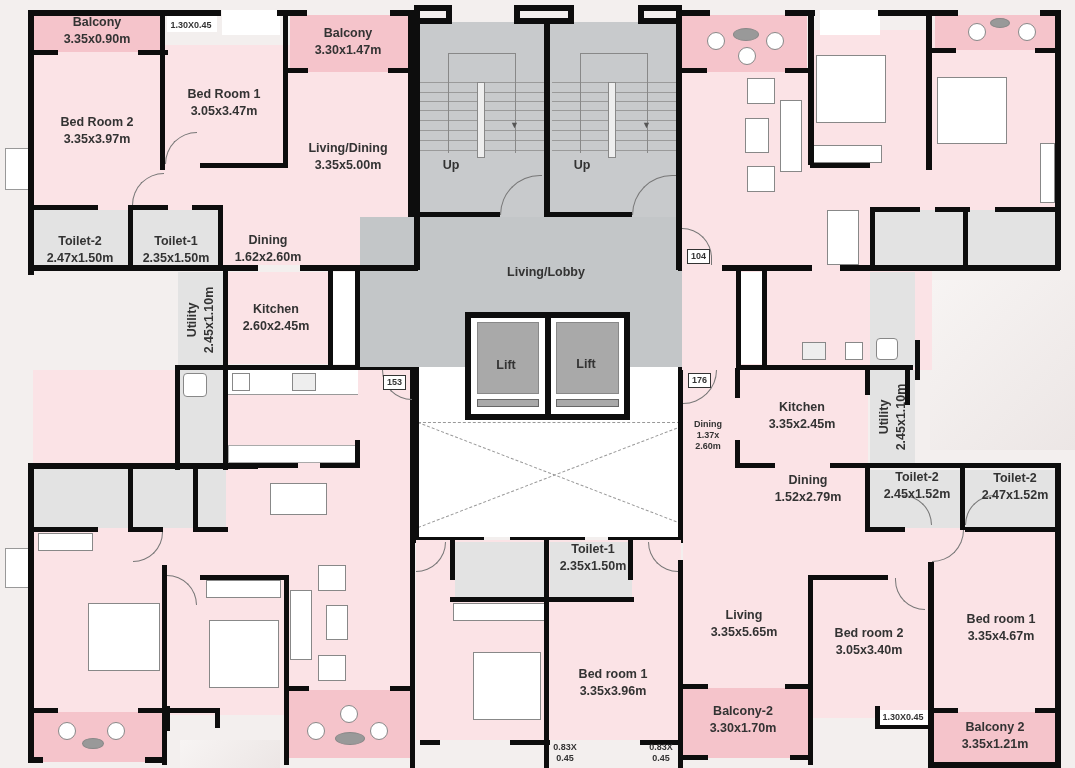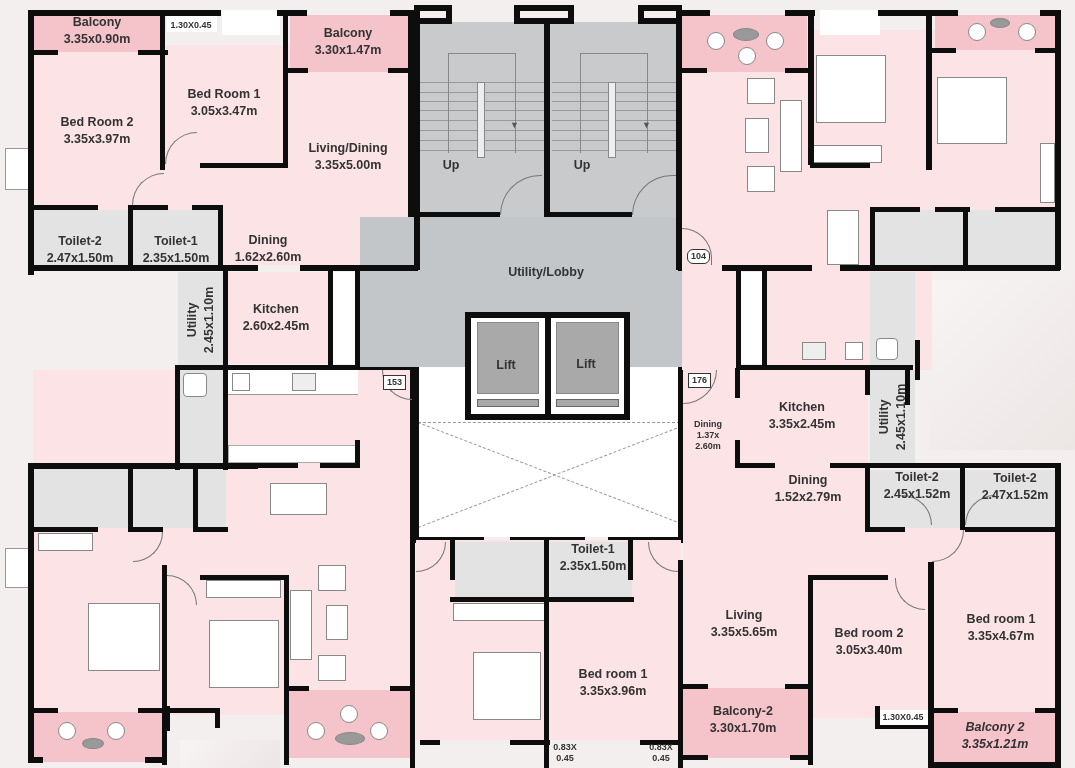--- a/index.html
+++ b/index.html
@@ -178,21 +178,21 @@
   <div class="dash" style="left:418px;top:527px;width:292px;transform:rotate(-21deg);"></div>
   <div class="dash" style="left:418px;top:422px;width:262px;"></div>
   <div class="w" style="left:414px;top:367px;width:5px;height:175px;"></div>
   <div class="w" style="left:678px;top:367px;width:5px;height:175px;"></div>
   <div class="w" style="left:414px;top:537px;width:70px;height:6px;"></div>
   <div class="w" style="left:510px;top:537px;width:75px;height:6px;"></div>
   <div class="w" style="left:608px;top:537px;width:75px;height:6px;"></div>
 
   <div class="lbl" style="left:451px;top:165px;">Up</div>
   <div class="lbl" style="left:582px;top:165px;">Up</div>
-  <div class="lbl" style="left:546px;top:272px;">Utility/Lobby</div>
+  <div class="lbl" style="left:546px;top:272px;">Living/Lobby</div>
 </div>
 
 <div>
   <div class="room pink" style="left:682px;top:70px;width:250px;height:300px;"></div>
   <div class="room pink" style="left:810px;top:30px;width:245px;height:180px;"></div>
   <div class="room bal" style="left:682px;top:15px;width:125px;height:57px;"></div>
   <div class="room white" style="left:820px;top:10px;width:60px;height:25px;"></div>
   <div class="room bal" style="left:935px;top:15px;width:122px;height:35px;"></div>
   <div class="room gray" style="left:873px;top:210px;width:92px;height:57px;"></div>
   <div class="room gray" style="left:968px;top:210px;width:88px;height:57px;"></div>
@@ -236,21 +236,21 @@
   <div class="w" style="left:995px;top:207px;width:65px;height:5px;"></div>
   <div class="w" style="left:870px;top:207px;width:5px;height:62px;"></div>
   <div class="w" style="left:963px;top:207px;width:5px;height:62px;"></div>
   <div class="w" style="left:840px;top:265px;width:220px;height:6px;"></div>
   <div class="w" style="left:722px;top:265px;width:90px;height:6px;"></div>
   <div class="w" style="left:736px;top:271px;width:5px;height:100px;"></div>
   <div class="w" style="left:762px;top:271px;width:5px;height:100px;"></div>
   <div class="w" style="left:915px;top:340px;width:5px;height:40px;"></div>
 
   <div class="door" style="left:682px;top:228px;width:30px;height:37px;border-radius:0 30px 0 0;border-left:none;border-bottom:none;"></div>
-  <div class="unit" style="left:687px;top:249px;border-radius:6px;">104</div>
+  <div class="unit" style="left:687px;top:249px;">104</div>
 </div>
 
 <div>
   <div class="room pink" style="left:33px;top:370px;width:380px;height:345px;"></div>
   <div class="room pink" style="left:416px;top:540px;width:265px;height:200px;"></div>
   <div class="room gray" style="left:178px;top:370px;width:47px;height:95px;"></div>
   <div class="room white" style="left:228px;top:370px;width:130px;height:25px;border-bottom:1px solid #999;"></div>
   <div class="room white" style="left:228px;top:445px;width:130px;height:18px;border:1px solid #aaa;"></div>
   <div class="room gray" style="left:33px;top:468px;width:95px;height:60px;"></div>
   <div class="room gray" style="left:131px;top:468px;width:95px;height:60px;"></div>
@@ -419,17 +419,17 @@
     </div>
   <div class="lbl" style="left:1001px;top:628px;">
       <span>Bed room 1</span>
       <span>3.35x4.67m</span>
     </div>
   <div class="lbl" style="left:743px;top:720px;">
       <span>Balcony-2</span>
       <span>3.30x1.70m</span>
     </div>
   <div class="lbl small" style="left:903px;top:717px;">1.30X0.45</div>
-  <div class="lbl" style="left:995px;top:736px;font-style:italic;">
+  <div class="lbl" style="left:995px;top:736px;">
       <span>Balcony 2</span>
       <span>3.35x1.21m</span>
     </div>
 </div>
 
 </body></html>

